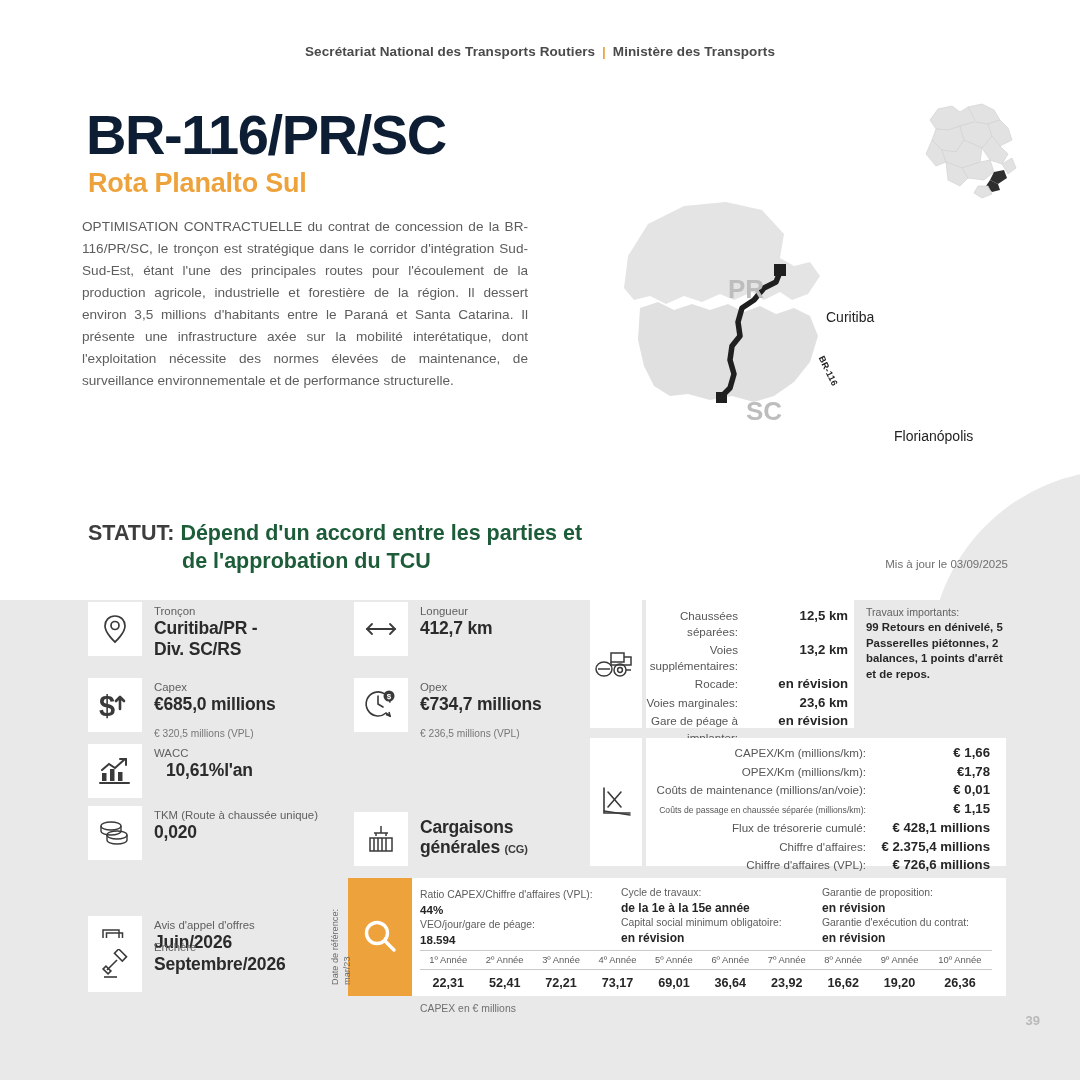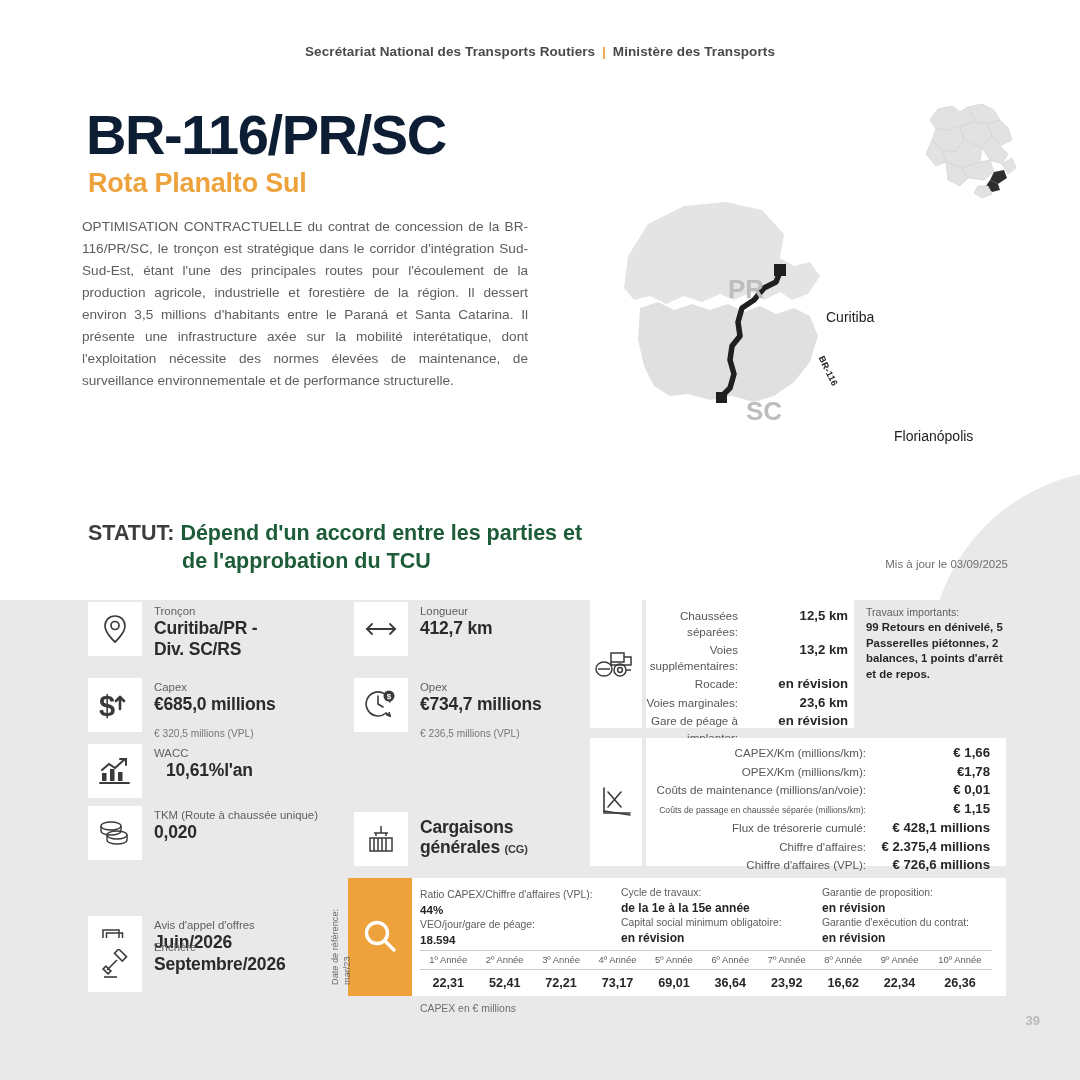--- a/index.html
+++ b/index.html
@@ -528,21 +528,21 @@
     <tbody>
         <tr id="years-body">
           <td>22,31</td>
           <td>52,41</td>
           <td>72,21</td>
           <td>73,17</td>
           <td>69,01</td>
           <td>36,64</td>
           <td>23,92</td>
           <td>16,62</td>
-          <td>22,34</td>
+          <td>19,20</td>
           <td>26,36</td>
         </tr>
       </tbody>
   </table>
 
   <div class="capex-note">CAPEX en € millions</div>
   <div class="page-num">39</div>
 
 </div>
 

